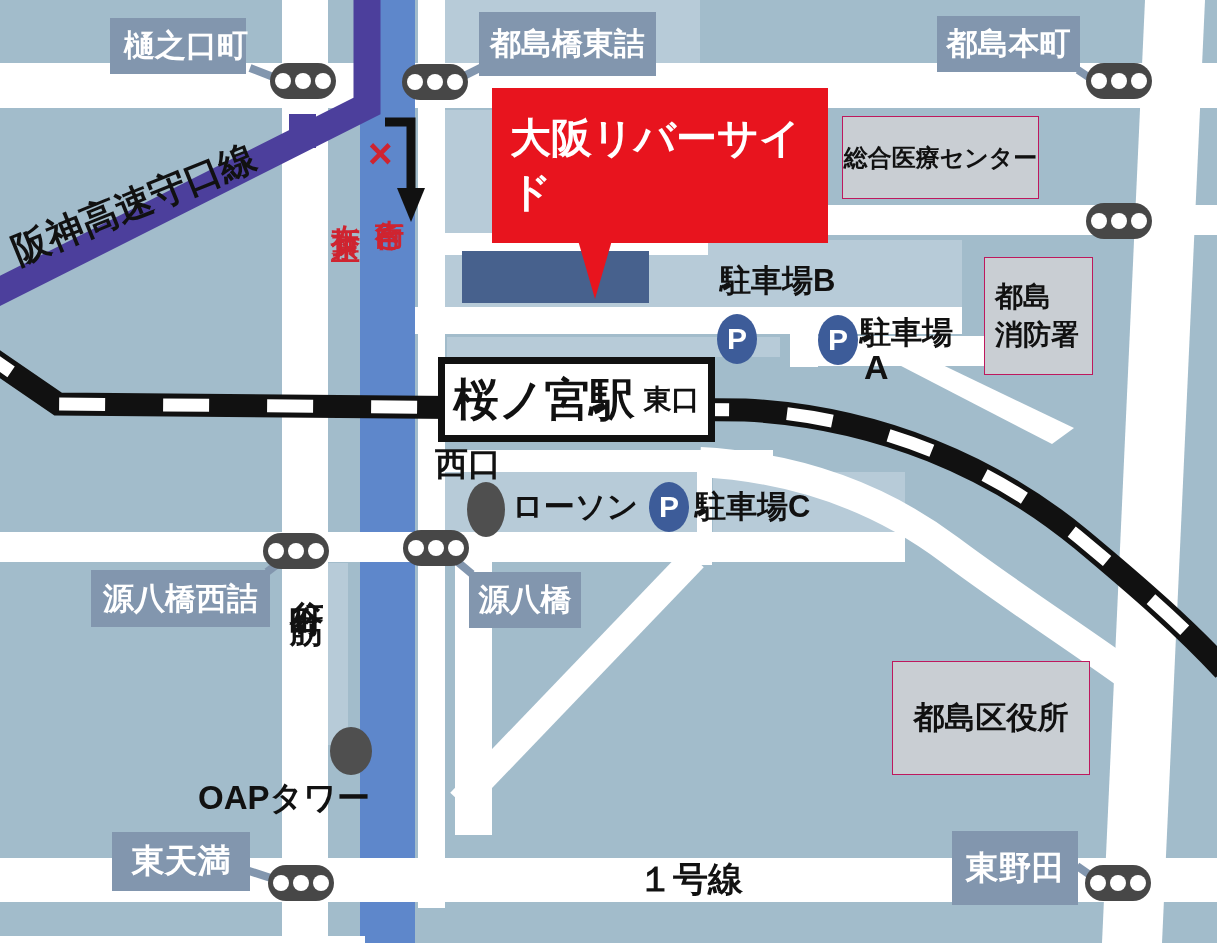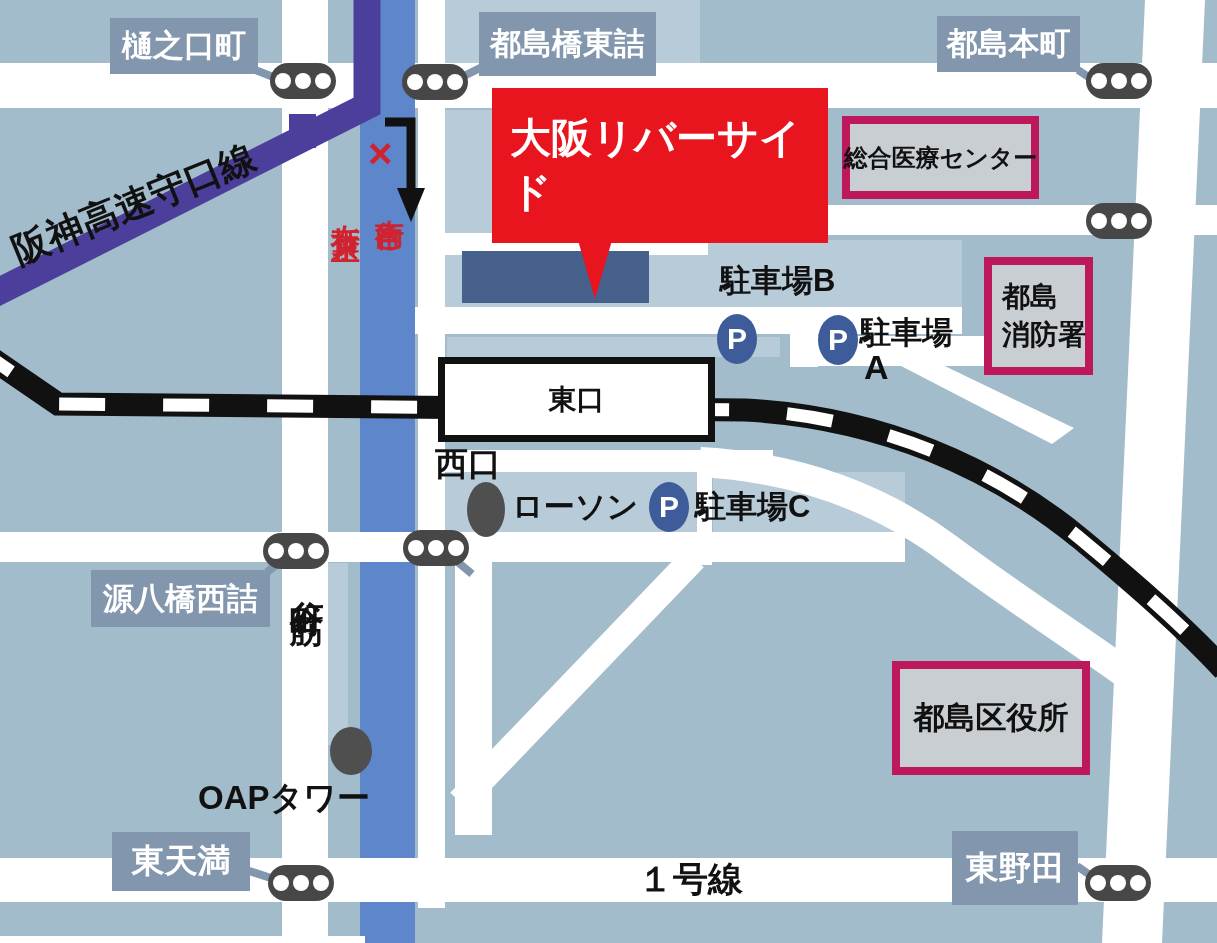--- a/index.html
+++ b/index.html
@@ -11,21 +11,21 @@
   }
   .abs{position:absolute;}
   .block{position:absolute;background:#b7cbd8;}
   .road{position:absolute;background:#ffffff;}
   .slate-label{
     position:absolute;background:#8296ae;color:#ffffff;
     display:flex;align-items:center;justify-content:center;
     white-space:nowrap;
   }
   .bldg{
-    position:absolute;background:#c9ced3;border:8px solid #be185d;
+    position:absolute;background:#c9ced3;border:1px solid #be185d;
     color:#111;display:flex;align-items:center;justify-content:center;
     text-align:center;white-space:nowrap;box-sizing:border-box;
   }
   .tl{
     position:absolute;width:66px;height:36px;background:#474747;border-radius:18px;
     display:flex;align-items:center;justify-content:center;gap:4px;
   }
   .tl i{display:block;width:16px;height:16px;border-radius:50%;background:#fff;}
   .picon{
     position:absolute;width:40px;height:50px;border-radius:50%;background:#3d5c99;
@@ -103,45 +103,49 @@
     <line x1="472" y1="574" x2="447" y2="553" stroke="#8296ae" stroke-width="8"></line>
     <line x1="240" y1="868" x2="283" y2="882" stroke="#8296ae" stroke-width="8"></line>
     <line x1="1077" y1="866" x2="1100" y2="882" stroke="#8296ae" stroke-width="8"></line>
     <polyline points="385,122 411,122 411,190" fill="none" stroke="#111" stroke-width="9"></polyline>
     <polygon points="397,188 425,188 411,222" fill="#111"></polygon>
   </svg>
 
   <div id="hotel"></div>
 
   <div id="station-box">
+    <span style="font-size:45px;">桜ノ宮駅</span>
     <span style="font-size:28px;">東口</span>
   </div>
 
   <div class="bldg" style="left:842px;top:116px;width:197px;height:83px;font-size:24px;">
     <span>総合医療センター</span>
   </div>
   <div class="bldg" style="left:984px;top:257px;width:109px;height:118px;font-size:28px;flex-direction:column;line-height:1.35;align-items:flex-start;padding-left:10px;">
     <span>都島</span>
     <span>消防署</span>
   </div>
   <div class="bldg" style="left:892px;top:661px;width:198px;height:114px;font-size:31px;">
     <span>都島区役所</span>
   </div>
 
-  <div class="slate-label" style="left:110px;top:18px;width:148px;height:56px;font-size:31px;">
+  <div class="slate-label" style="left:110px;top:18px;width:120px;height:56px;font-size:31px;padding-left:16px;">
     <span>樋之口町</span>
   </div>
   <div class="slate-label" style="left:479px;top:12px;width:177px;height:64px;font-size:31px;">
     <span>都島橋東詰</span>
   </div>
   <div class="slate-label" style="left:937px;top:16px;width:143px;height:56px;font-size:31px;">
     <span>都島本町</span>
   </div>
   <div class="slate-label" style="left:91px;top:570px;width:179px;height:57px;font-size:31px;">
     <span>源八橋西詰</span>
+  </div>
+  <div class="slate-label" style="left:469px;top:572px;width:112px;height:56px;font-size:31px;">
+    <span>源八橋</span>
   </div>
   <div class="slate-label" style="left:112px;top:832px;width:138px;height:59px;font-size:33px;">
     <span>東天満</span>
   </div>
   <div class="slate-label" style="left:952px;top:831px;width:126px;height:74px;font-size:33px;">
     <span>東野田</span>
   </div>
 
   <div id="callout">
     <div>大阪リバーサイド</div>

